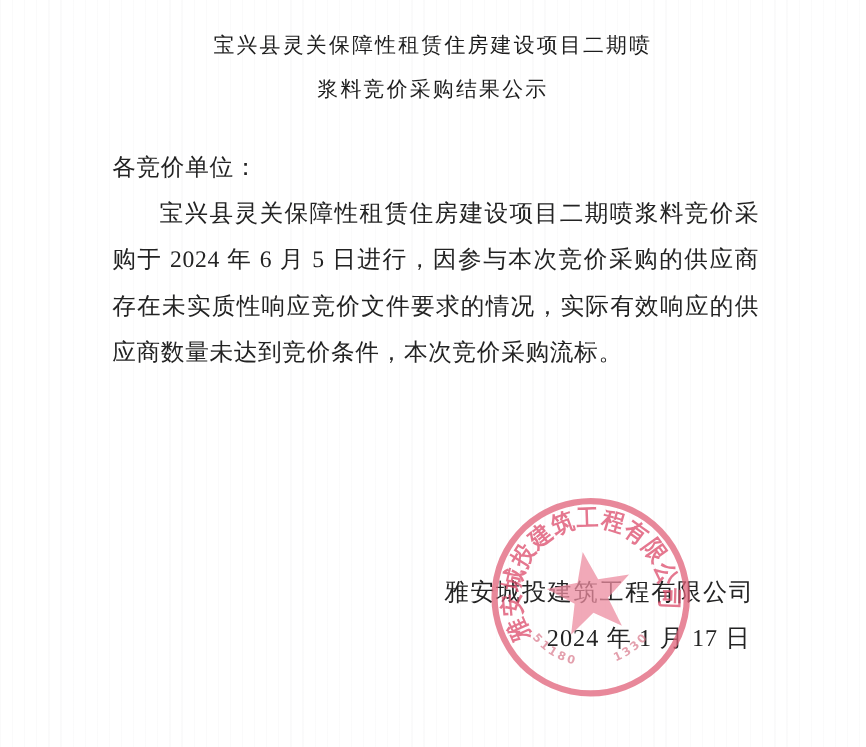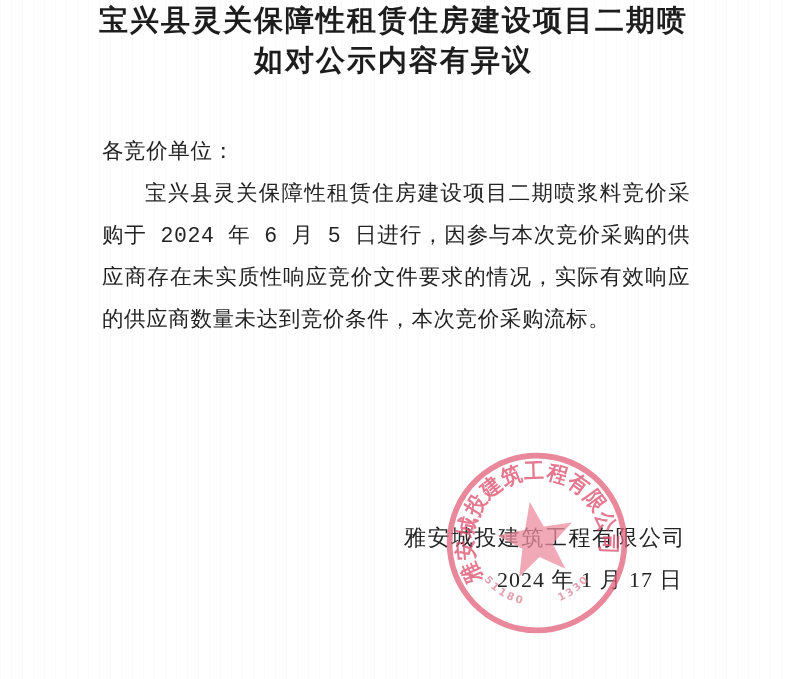--- a/index.html
+++ b/index.html
@@ -14,37 +14,37 @@
     overflow: hidden;
     background: #ffffff;
     
     background-image: repeating-linear-gradient(90deg,
       rgba(120,120,130,0.035) 0px, rgba(120,120,130,0.035) 1px,
       transparent 1px, transparent 11px);
     font-family: "Liberation Serif", "DejaVu Serif", serif;
     color: #232323;
   }
   .title {
+    padding-top: 22px;
     text-align: center;
-    font-size: 29px;
-    font-weight: 700;
+    font-size: 19px;
+    font-weight: 400;
     line-height: 40px;
     letter-spacing: 2px;
     color: #1d1d1d;
   }
   .content {
     position: absolute;
     left: 102px;
     top: 131px;
     width: 588px;
     font-size: 21.5px;
     line-height: 42px;
     letter-spacing: 0.6px;
     text-align: justify;
-    font-family: Liberation Mono, monospace;
   }
   .salutation { margin: 0; }
   .para {
     margin: 0;
     text-indent: 2em;
   }
   .sig-company {
     position: absolute;
     left: 404px;
     top: 523px;
@@ -83,21 +83,21 @@
     letter-spacing: 2.5px;
   }
 </style>
 </head>
 <body>
 
 <div class="page">
 
   <div class="title">
     <div>宝兴县灵关保障性租赁住房建设项目二期喷</div>
-    <div>如对公示内容有异议</div>
+    <div>浆料竞价采购结果公示</div>
   </div>
 
   <div class="content">
     <p class="salutation">各竞价单位：</p>
     <p class="para">宝兴县灵关保障性租赁住房建设项目二期喷浆料竞价采购于 2024 年 6 月 5 日进行，因参与本次竞价采购的供应商存在未实质性响应竞价文件要求的情况，实际有效响应的供应商数量未达到竞价条件，本次竞价采购流标。</p>
   </div>
 
   <div class="sig-company">雅安城投建筑工程有限公司</div>
 
   <div class="sig-date">2024 年 1 月 17 日</div>

